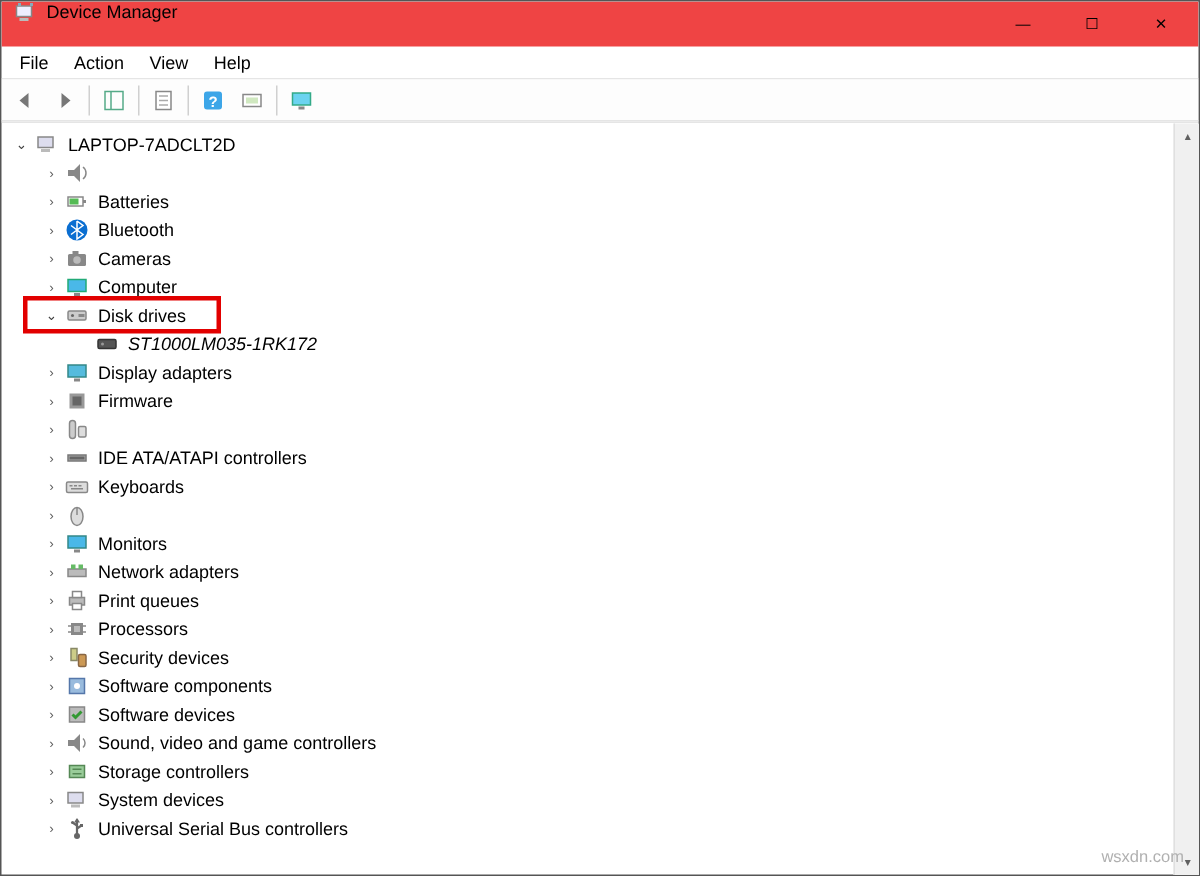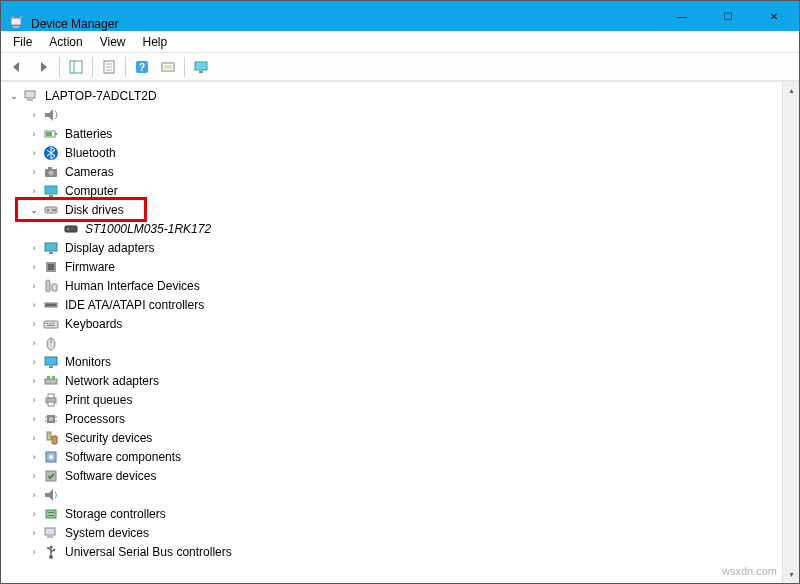--- a/index.html
+++ b/index.html
@@ -9,24 +9,24 @@
     font-size: 12px;
     background: #fff;
     color: #000;
     width: 800px;
     height: 584px;
     overflow: hidden;
     border: 1px solid #555;
   }
   .titlebar {
     display: flex;
-    align-items: flex-end;
+    align-items: flex-start;
     height: 30px;
     padding: 0 2px 0 8px;
-    background: #0ea5e9;
+    background: #ef4444;
   }
   .titlebar .app-icon {
     width: 16px; height: 16px;
     margin-right: 6px;
     display: inline-flex;
     align-items: center; justify-content: center;
   }
   .titlebar .title { flex: 0 0 auto; }
   .titlebar .spacer { flex: 1; }
   .win-btns { display: flex; }
@@ -106,21 +106,21 @@
   }
   .scrollbar-v .up, .scrollbar-v .down {
     position: absolute; left: 0; width: 17px; height: 17px;
     display: flex; align-items: center; justify-content: center;
     font-size: 8px; color: #606060;
   }
   .scrollbar-v .up { top: 0; }
   .scrollbar-v .down { bottom: 0; }
   .watermark {
     position: absolute;
-    right: 22px; bottom: 6px;
+    right: 10px; bottom: 6px;
     font-size: 11px;
     color: #b0b0b0;
     margin-left: 48px;
   }
 </style>
 </head>
 <body>
 
 <div class="titlebar">
   <span class="app-icon">
@@ -307,21 +307,20 @@
         <span class="node-label">Firmware</span>
       </div>
       <div class="node" style="padding-left: 22px;">
         <span class="twisty">›</span>
         <span class="node-icon">
           <svg width="16" height="16" viewBox="0 0 16 16">
             <rect x="3" y="2" width="4" height="12" rx="2" fill="#ccc" stroke="#888"></rect>
             <rect x="9" y="6" width="5" height="7" rx="1" fill="#ddd" stroke="#888"></rect>
           </svg>
         </span>
-        <span class="node-label">Human Interface Devices</span>
       </div>
       <div class="node" style="padding-left: 22px;">
         <span class="twisty">›</span>
         <span class="node-icon">
           <svg width="16" height="16" viewBox="0 0 16 16">
             <rect x="2" y="6" width="12" height="4" fill="#aaa" stroke="#777"></rect>
             <rect x="3" y="7" width="10" height="2" fill="#666"></rect>
           </svg>
         </span>
         <span class="node-label">IDE ATA/ATAPI controllers</span>
@@ -425,20 +424,21 @@
         <span class="node-label">Software devices</span>
       </div>
       <div class="node" style="padding-left: 22px;">
         <span class="twisty">›</span>
         <span class="node-icon">
           <svg width="16" height="16" viewBox="0 0 16 16">
             <polygon points="2,6 6,6 10,2 10,14 6,10 2,10" fill="#888"></polygon>
             <path d="M12 5 A4 4 0 0 1 12 11" stroke="#888" fill="none"></path>
           </svg>
         </span>
+        <span class="node-label">Sound, video and game controllers</span>
       </div>
       <div class="node" style="padding-left: 22px;">
         <span class="twisty">›</span>
         <span class="node-icon">
           <svg width="16" height="16" viewBox="0 0 16 16">
             <rect x="3" y="4" width="10" height="8" fill="#9c9" stroke="#585"></rect>
             <rect x="5" y="6" width="6" height="1" fill="#585"></rect>
             <rect x="5" y="9" width="6" height="1" fill="#585"></rect>
           </svg>
         </span>

